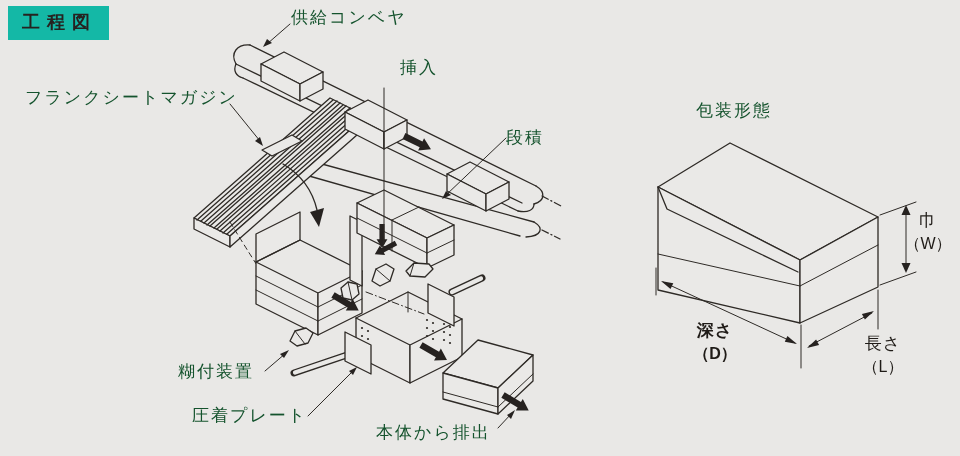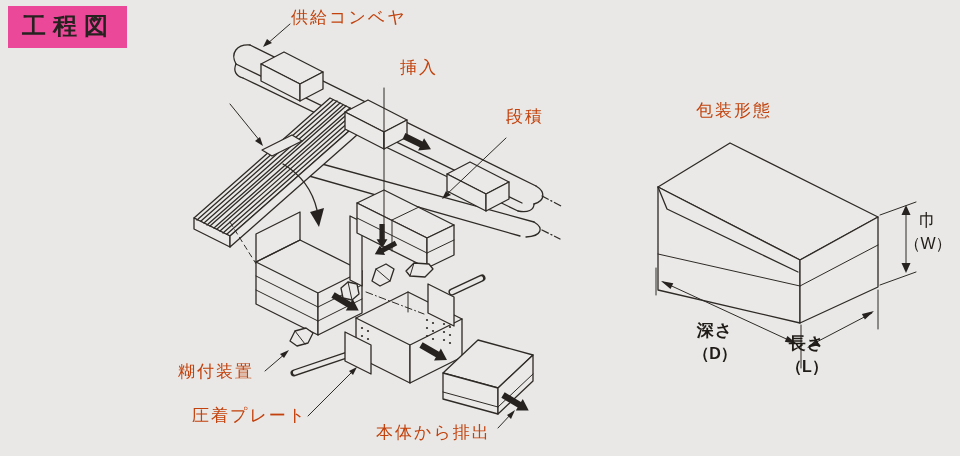--- a/index.html
+++ b/index.html
@@ -10,38 +10,38 @@
     overflow:hidden;
     font-family:"Liberation Sans","DejaVu Sans",sans-serif;
     color:#1f1b17;
   }
   #art{position:absolute;left:0;top:0;}
   .lbl{
     position:absolute;
     font-size:17px;
     letter-spacing:2px;
     white-space:nowrap;
-    color:#c2410c;
+    color:#14532d;
     line-height:1.1;
   }
   .dim{
     position:absolute;
     width:70px;
     text-align:center;
     font-size:17px;
     letter-spacing:1px;
     color:#1f1b17;
     line-height:1.35;
   }
   .dim .sym{font-size:16px;letter-spacing:0;}
   #title-box{
     position:absolute;left:8px;top:6px;
-    background:#ec4899;
+    background:#14b8a6;
     padding:4px 12px 6px 14px;
-    font-size:24px;font-weight:bold;
+    font-size:18px;font-weight:bold;
     letter-spacing:7px;
     color:#262220;
   }
   svg path, svg line, svg polyline{fill:none;stroke:#2e2a26;stroke-width:1.3;stroke-linejoin:round;stroke-linecap:round;}
   svg .face{fill:#eae9e7;}
   svg .hatch{stroke-width:0.9;}
   svg .thin{stroke-width:1;}
   svg .solid{fill:#262220;stroke:none;}
   svg .rodcore{stroke:#e9e8e6;stroke-width:4.2;}
   svg .rodshell{stroke-width:7;}
@@ -263,35 +263,36 @@
       <path class="thin" d="M809,346 L872,313"></path>
       <polygon class="solid" points="807,348 819.1,345.1 816.1,339.5"></polygon>
       <polygon class="solid" points="874,311 864.9,319.5 861.9,313.9"></polygon>
     </g>
   </svg>
 
   <div id="title-box">工程図</div>
 
   <div class="lbl" style="left:291px;top:9px;">供給コンベヤ</div>
   <div class="lbl" style="left:372px;top:59px;margin-left:28px;">挿入</div>
-  <div class="lbl" style="left:506px;top:108px;">段積</div>
+  <div class="lbl" style="left:25px;top:89px;">フランクシートマガジン</div>
+  <div class="lbl" style="left:506px;top:129px;">段積</div>
   <div class="lbl" style="left:178px;top:363px;">糊付装置</div>
   <div class="lbl" style="left:192px;top:407px;">圧着プレート</div>
   <div class="lbl" style="left:376px;top:424px;">本体から排出</div>
 
   <div class="lbl" style="left:696px;top:102px;text-align:center;">包装形態</div>
 
   <div class="dim" style="left:893px;top:210px;">
     <div>巾</div>
     <div class="sym">（W）</div>
   </div>
 
   <div class="dim" style="left:680px;top:320px;font-weight:bold;">
     <div>深さ</div>
     <div class="sym">（D）</div>
   </div>
 
-  <div class="dim" style="left:772px;top:333px;font-weight:bold;">
+  <div class="dim" style="left:848px;top:333px;">
     <div>長さ</div>
     <div class="sym">（L）</div>
   </div>
 
 </div>
 
 </body></html>

